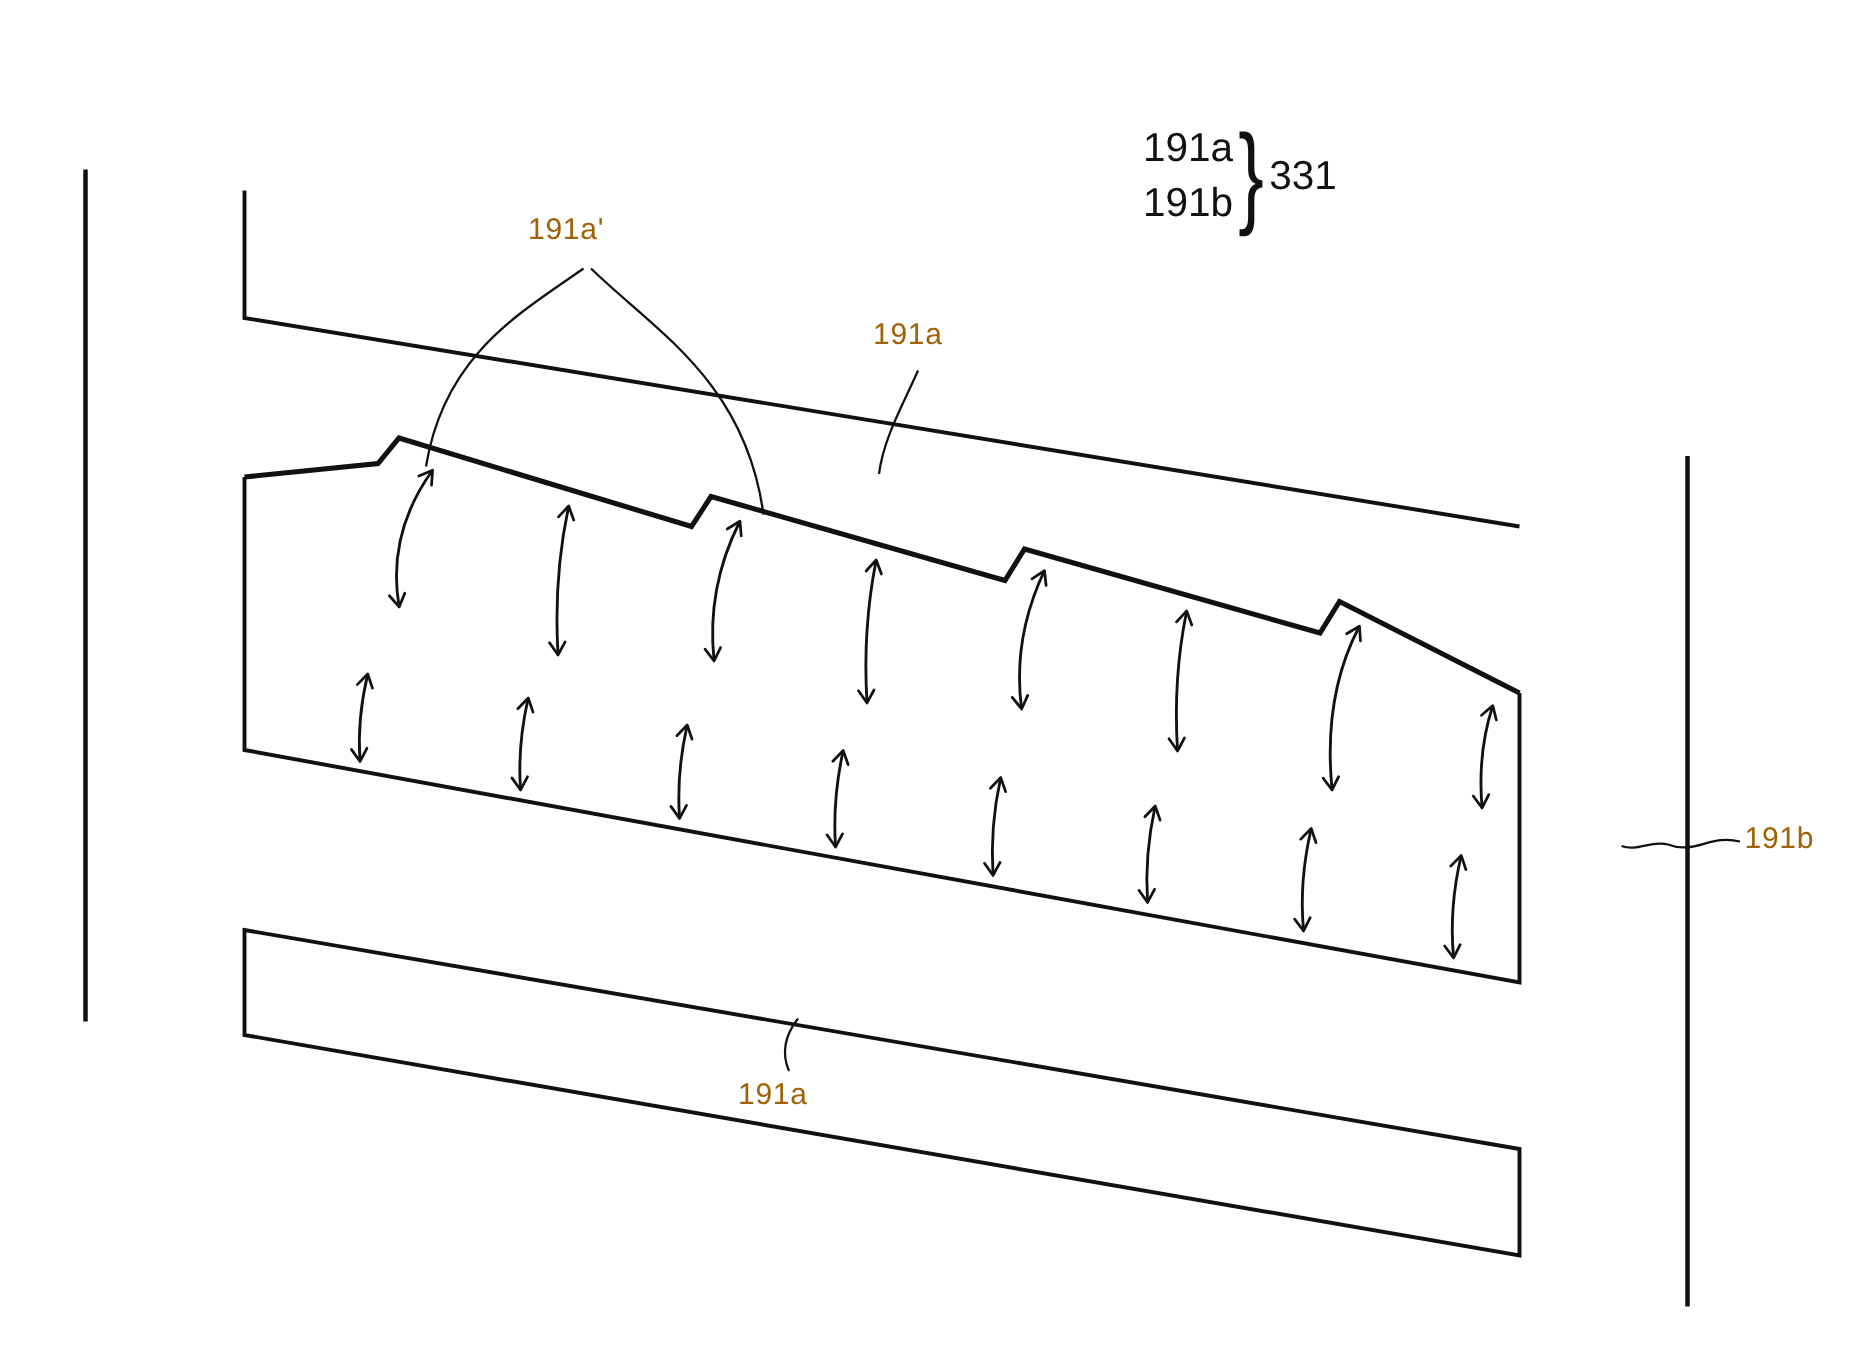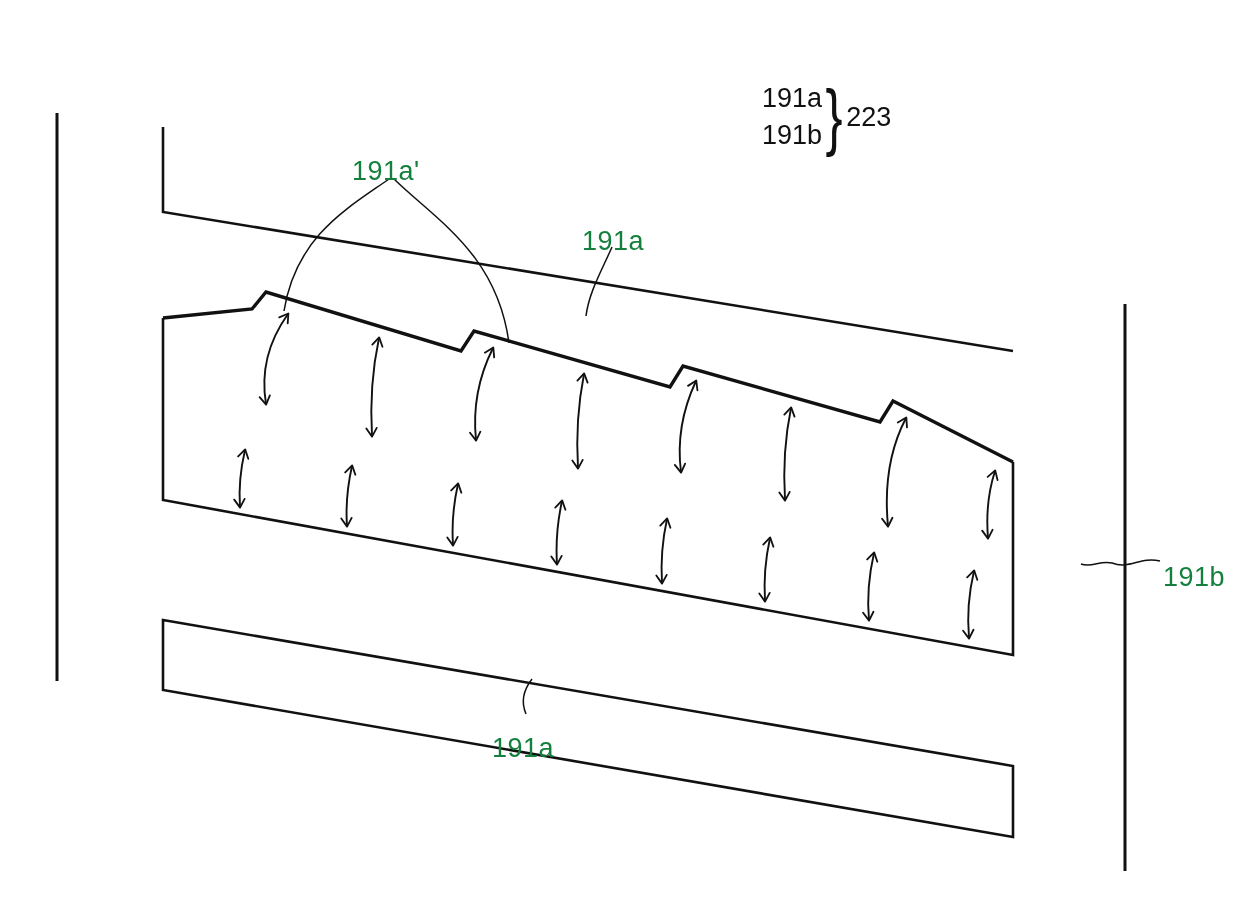--- a/index.html
+++ b/index.html
@@ -16,25 +16,24 @@
     color: #111111;
     overflow: hidden;
   }
   #drawing {
     position: absolute;
     left: 0;
     top: 0;
   }
   .fig-label {
     position: absolute;
-    font-size: 27px;
+    font-size: 20px;
     letter-spacing: 0.5px;
     white-space: nowrap;
-    color: #15803d;
-    margin-top: 14px;
+    color: #a16207;
   }
   #legend-group {
     position: absolute;
     left: 762px;
     top: 80px;
     display: flex;
     align-items: center;
   }
   #legend-col {
     display: flex;
@@ -114,16 +113,16 @@
   <div class="fig-label" style="left:492px; top:719px;">191a</div>
 
   <div class="fig-label" style="left:1163px; top:548px;">191b</div>
 
   <div id="legend-group">
     <div id="legend-col">
       <span>191a</span>
       <span>191b</span>
     </div>
     <span id="legend-brace">}</span>
-    <span id="legend-number">223</span>
+    <span id="legend-number">331</span>
   </div>
 
 </div>
 
 </body></html>

